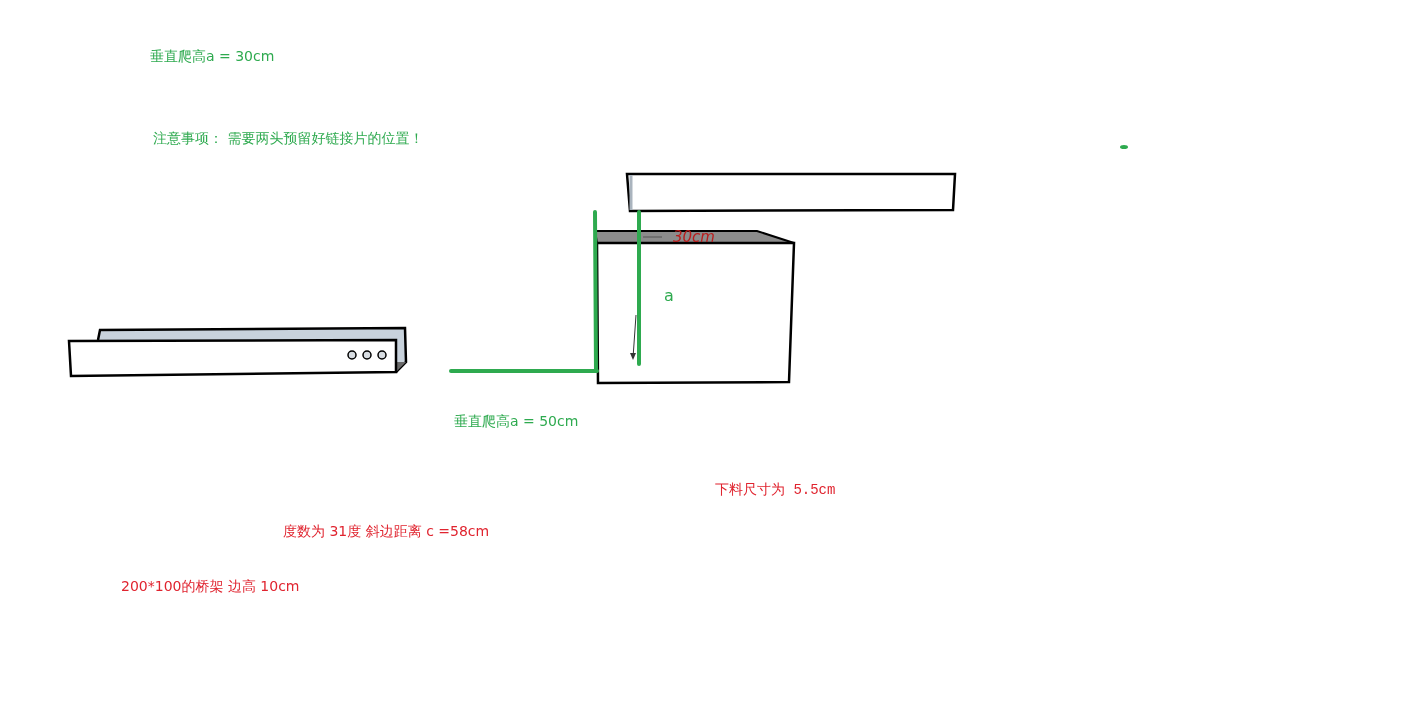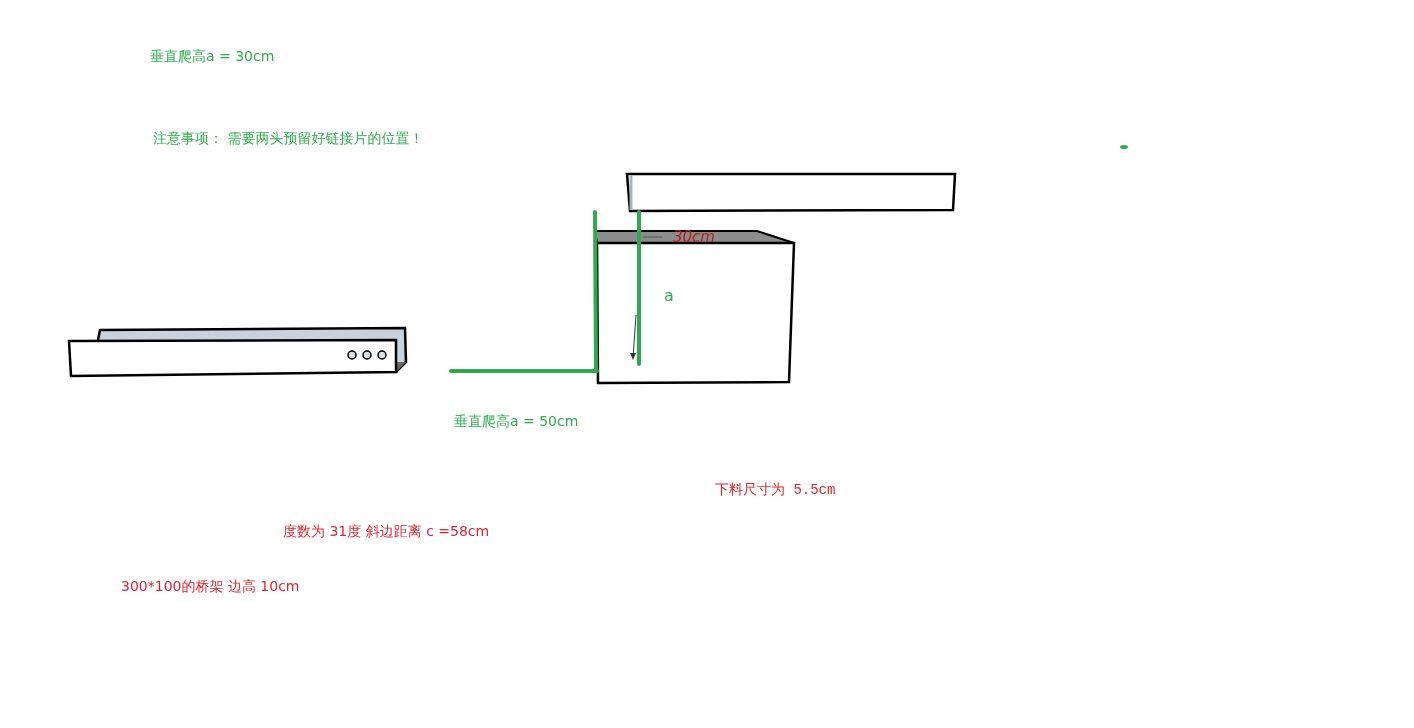--- a/index.html
+++ b/index.html
@@ -80,15 +80,15 @@
   <div class="label green" style="left:150px; top:46px;">垂直爬高a  =  30cm</div>
   <div class="label green" style="left:114px; top:128px;margin-left:39px;">注意事项：  需要两头预留好链接片的位置！</div>
 
   <div class="label dim" style="left:673px; top:227px;">30cm</div>
   <div class="label green" style="left:664px; top:286px; font-size:16px;">a</div>
 
   <div class="label green" style="left:454px; top:411px;">垂直爬高a =  50cm</div>
 
   <div class="label red" style="left:283px; top:485px;margin-top:36px;">度数为  31度   斜边距离  c =58cm</div>
   <div class="label red" style="left:715px; top:480px;font-family:Liberation Mono, monospace;">下料尺寸为  5.5cm</div>
-  <div class="label red" style="left:121px; top:576px;">300*100的桥架  边高  10cm</div>
+  <div class="label red" style="left:121px; top:576px;">200*100的桥架  边高  10cm</div>
 
 </div>
 
 </body></html>

